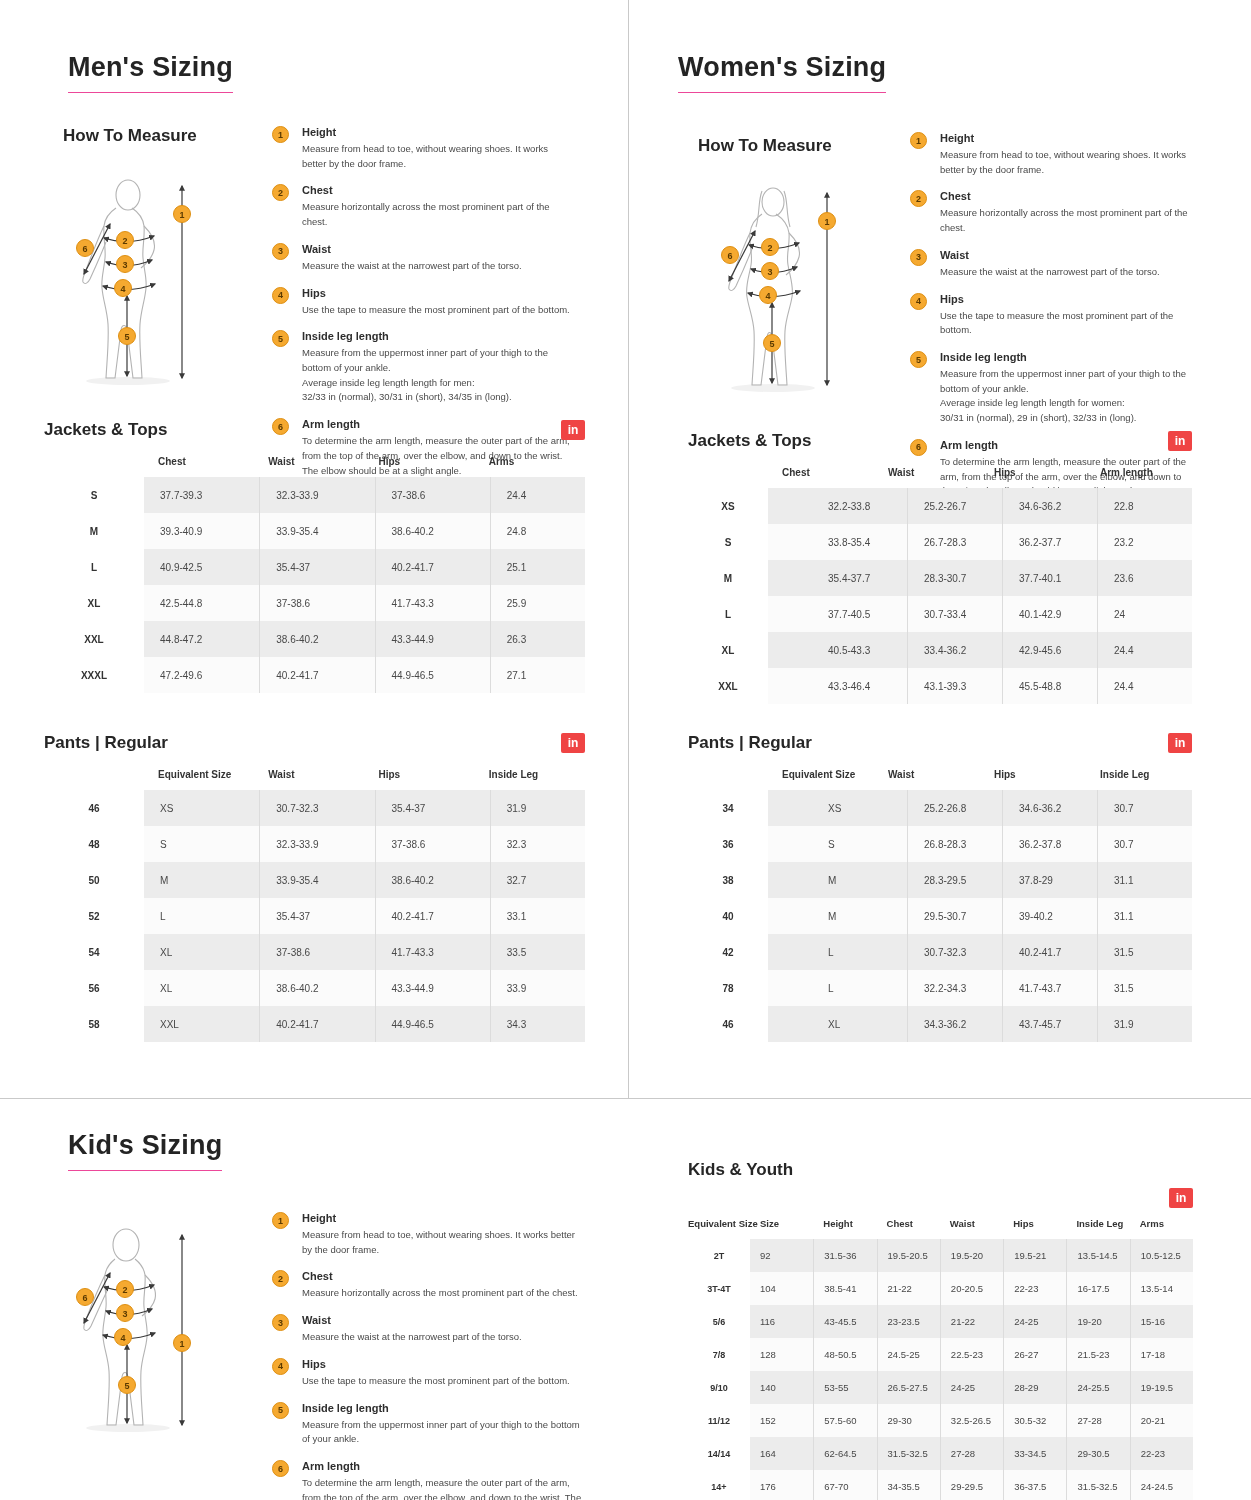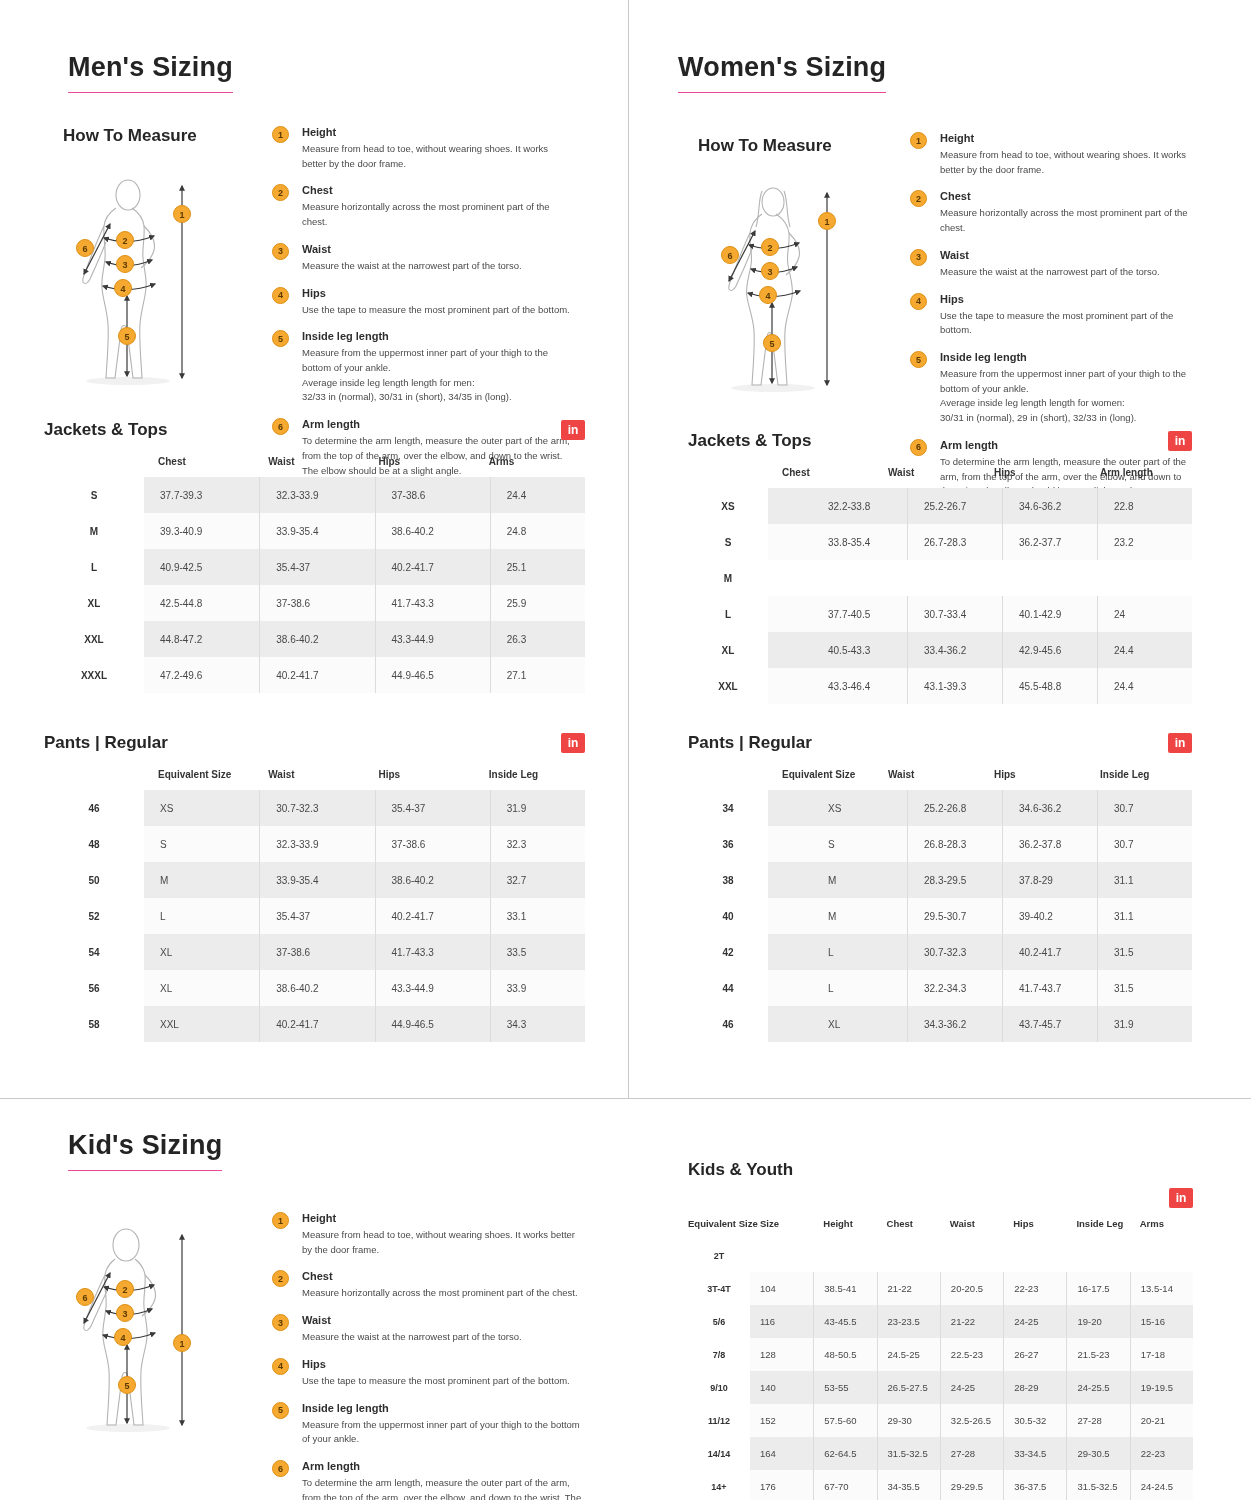--- a/index.html
+++ b/index.html
@@ -444,20 +444,26 @@
     <div class="cells">
             <div class="cell">33.8-35.4</div>
             <div class="cell">26.7-28.3</div>
             <div class="cell">36.2-37.7</div>
             <div class="cell">23.2</div>
           </div>
   </div>
 
   <div class="trow odd">
     <div class="rlabel">M</div>
+    <div class="cells">
+            <div class="cell">35.4-37.7</div>
+            <div class="cell">28.3-30.7</div>
+            <div class="cell">37.7-40.1</div>
+            <div class="cell">23.6</div>
+          </div>
   </div>
 
   <div class="trow even">
     <div class="rlabel">L</div>
     <div class="cells">
             <div class="cell">37.7-40.5</div>
             <div class="cell">30.7-33.4</div>
             <div class="cell">40.1-42.9</div>
             <div class="cell">24</div>
           </div>
@@ -548,21 +554,21 @@
     <div class="rlabel">42</div>
     <div class="cells">
             <div class="cell">L</div>
             <div class="cell">30.7-32.3</div>
             <div class="cell">40.2-41.7</div>
             <div class="cell">31.5</div>
           </div>
   </div>
 
   <div class="trow even">
-    <div class="rlabel">44</div>
+    <div class="rlabel">78</div>
     <div class="cells">
             <div class="cell">L</div>
             <div class="cell">32.2-34.3</div>
             <div class="cell">41.7-43.7</div>
             <div class="cell">31.5</div>
           </div>
   </div>
 
   <div class="trow odd">
     <div class="rlabel">46</div>
@@ -675,20 +681,29 @@
 
   <div class="th">Hips</div>
 
   <div class="th">Inside Leg</div>
 
   <div class="th">Arms</div>
 </div>
     <div class="tbody">
   <div class="trow odd">
     <div class="rlabel">2T</div>
+    <div class="cells">
+            <div class="cell">92</div>
+            <div class="cell">31.5-36</div>
+            <div class="cell">19.5-20.5</div>
+            <div class="cell">19.5-20</div>
+            <div class="cell">19.5-21</div>
+            <div class="cell">13.5-14.5</div>
+            <div class="cell">10.5-12.5</div>
+          </div>
   </div>
 
   <div class="trow even">
     <div class="rlabel">3T-4T</div>
     <div class="cells">
             <div class="cell">104</div>
             <div class="cell">38.5-41</div>
             <div class="cell">21-22</div>
             <div class="cell">20-20.5</div>
             <div class="cell">22-23</div>

